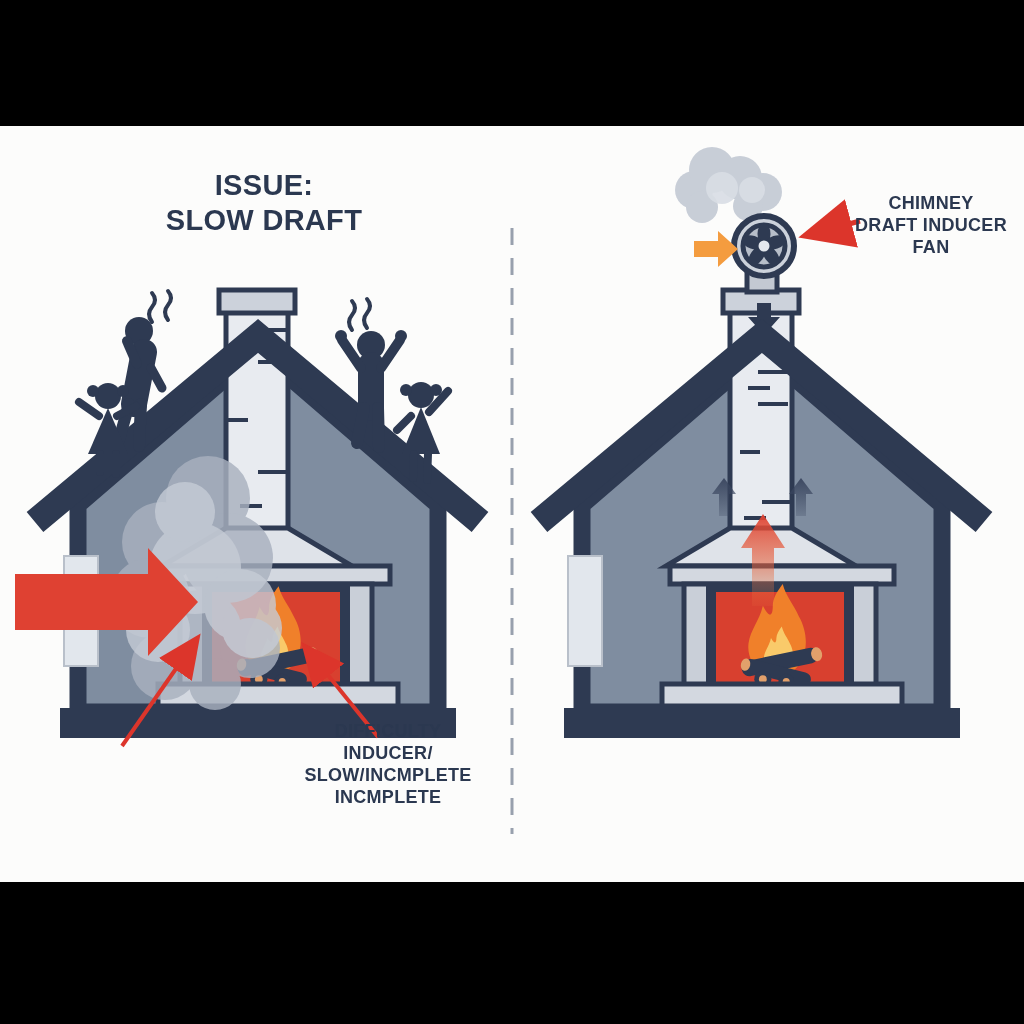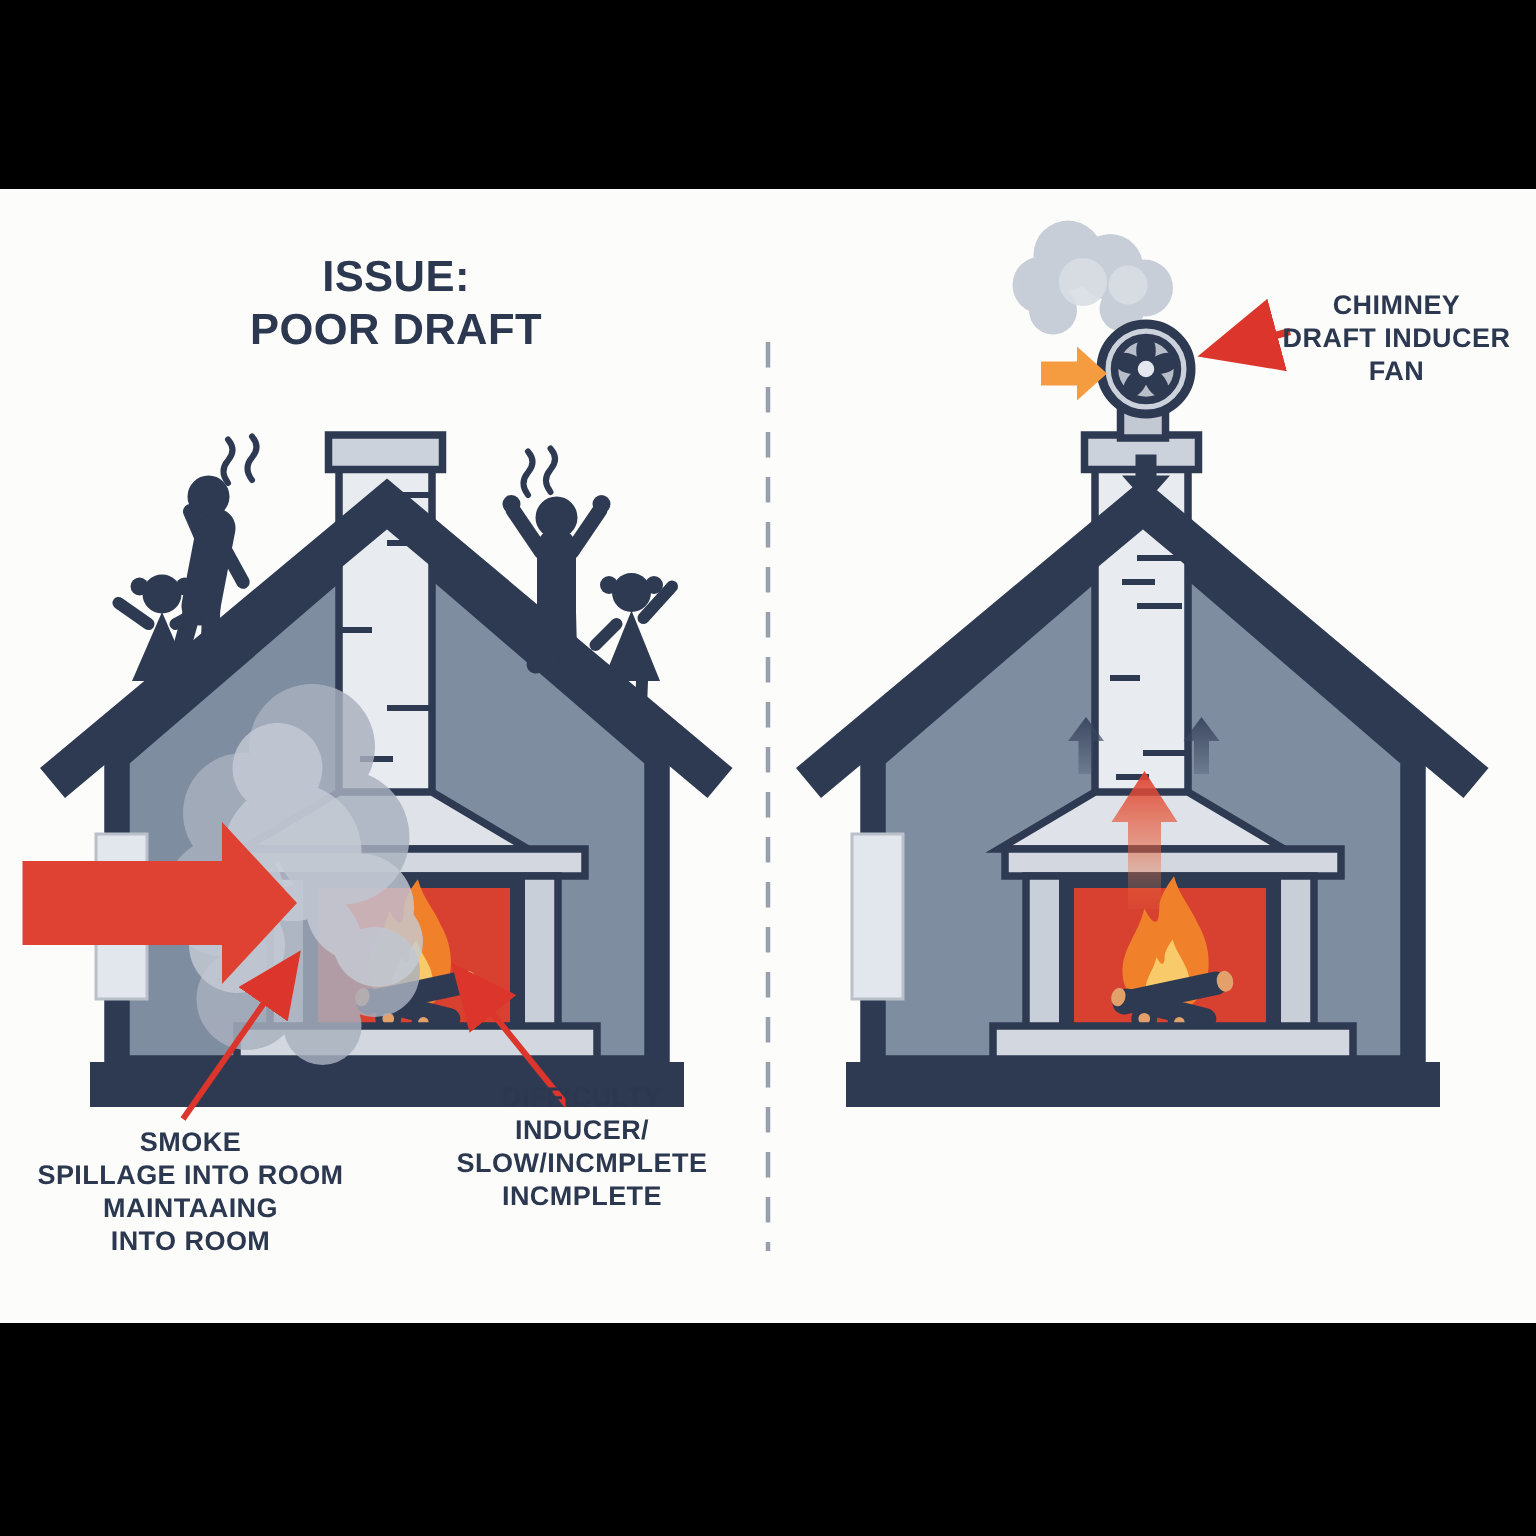--- a/index.html
+++ b/index.html
@@ -223,29 +223,23 @@
       </g>
 
       <path d="M539,522 L762,336 L984,522" fill="none" stroke="#2e3a52" stroke-width="26"></path>
 
       <line x1="860" y1="221" x2="808" y2="235" stroke="#dc352b" stroke-width="5" marker-end="url(#mRed)"></line>
     </g>
   </svg>
 
   <div class="lbl title" style="left:114px;top:168px;width:300px;">
     <div>ISSUE:</div>
-    <div>POOR DRAFT</div>
+    <div>SLOW DRAFT</div>
   </div>
 
-  <div class="lbl small" style="left:8px;top:750px;width:238px;">
-    <div>SMOKE</div>
-    <div>SPILLAGE INTO ROOM</div>
-    <div>MAINTAAING</div>
-    <div>INTO ROOM</div>
-  </div>
 
   <div class="lbl small" style="left:281px;top:720px;width:214px;">
     <div>DIFFICULTY</div>
     <div>INDUCER/</div>
     <div>SLOW/INCMPLETE</div>
     <div>INCMPLETE</div>
   </div>
 
   <div class="lbl fanlbl" style="left:851px;top:192px;width:160px;">
     <div>CHIMNEY</div>

